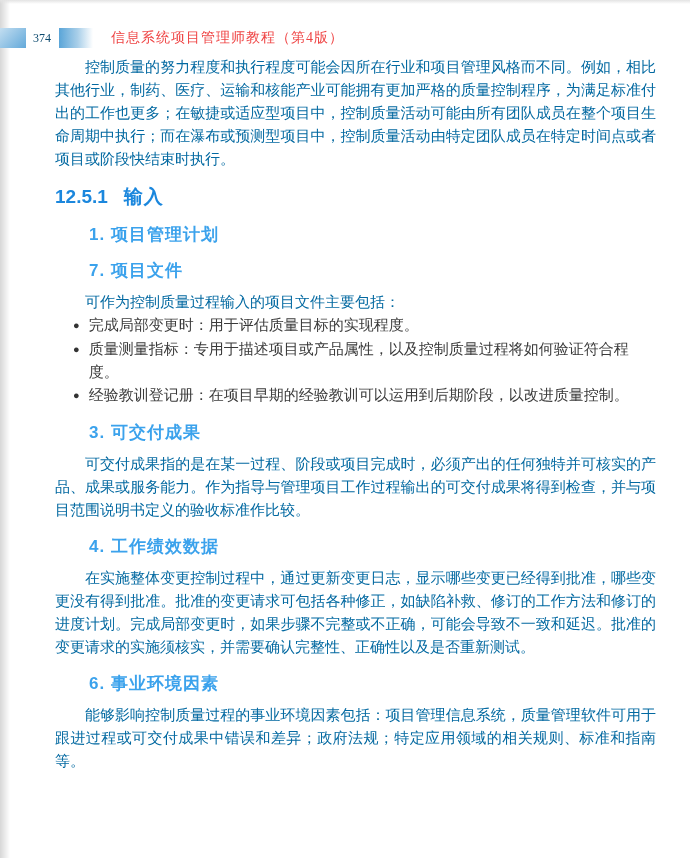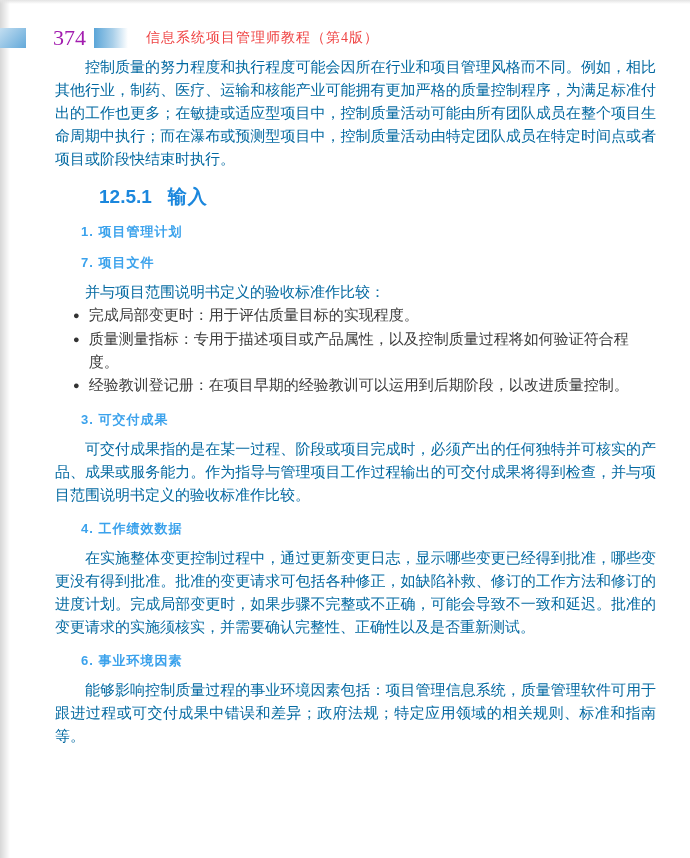--- a/index.html
+++ b/index.html
@@ -28,25 +28,24 @@
     top: 27px; left: 0; right: 0;
     height: 22px;
     display: flex;
     align-items: center;
   }
   .accent-left {
     width: 26px; height: 20px;
     background: linear-gradient(135deg, #c3def1 0%, #63a9da 100%);
   }
   .page-num {
-    font-size: 22px;
-    color: #a21caf;
+    font-size: 12px;
+    color: #0c4a6e;
     padding: 0 8px 0 7px;
     font-family: "Liberation Serif", serif;
-    margin-left: 20px;
   }
   .accent-fade {
     width: 34px; height: 20px;
     background: linear-gradient(to right, #5aa5d8 0%, #a9cfe9 55%, rgba(255,255,255,0) 100%);
   }
   .book-title {
     margin-left: 18px;
     font-size: 14px;
     color: #ef4444;
     letter-spacing: 1px;
@@ -66,27 +65,26 @@
     color: #0369a1;
   }
   .section-heading {
     margin-top: 13px;
     margin-bottom: 11px;
     font-family: "Liberation Sans", sans-serif;
     font-size: 19px;
     font-weight: bold;
     color: #1b87dd;
     letter-spacing: 1px;
-    margin-left: 44px;
   }
   .section-heading .sec-num { margin-right: 16px; letter-spacing: 0; }
   .sub-heading {
     margin: 13px 0 9px 2em;
     font-family: "Liberation Sans", sans-serif;
-    font-size: 13px;
+    font-size: 17px;
     font-weight: bold;
     color: #3ba2ec;
     letter-spacing: 1px;
   }
   ul.bullet-list { list-style: none; }
   ul.bullet-list li {
     font-size: 15px;
     line-height: 23px;
     padding-left: 18px;
     display: flex;
@@ -115,21 +113,21 @@
 
 <main class="content">
 
   <p class="body">控制质量的努力程度和执行程度可能会因所在行业和项目管理风格而不同。例如，相比其他行业，制药、医疗、运输和核能产业可能拥有更加严格的质量控制程序，为满足标准付出的工作也更多；在敏捷或适应型项目中，控制质量活动可能由所有团队成员在整个项目生命周期中执行；而在瀑布或预测型项目中，控制质量活动由特定团队成员在特定时间点或者项目或阶段快结束时执行。</p>
 
   <h2 class="section-heading"><span class="sec-num">12.5.1</span><span>输入</span></h2>
 
   <h3 class="sub-heading">1. 项目管理计划</h3>
 
   <h3 class="sub-heading">7. 项目文件</h3>
-  <p class="body">并与项目范围说明书定义的验收标准作比较：</p>
+  <p class="body">可作为控制质量过程输入的项目文件主要包括：</p>
   <ul class="bullet-list">
     <li>
         <span class="bullet">●</span>
         <span>完成局部变更时：用于评估质量目标的实现程度。</span>
       </li>
     <li>
         <span class="bullet">●</span>
         <span>质量测量指标：专用于描述项目或产品属性，以及控制质量过程将如何验证符合程度。</span>
       </li>
     <li>

